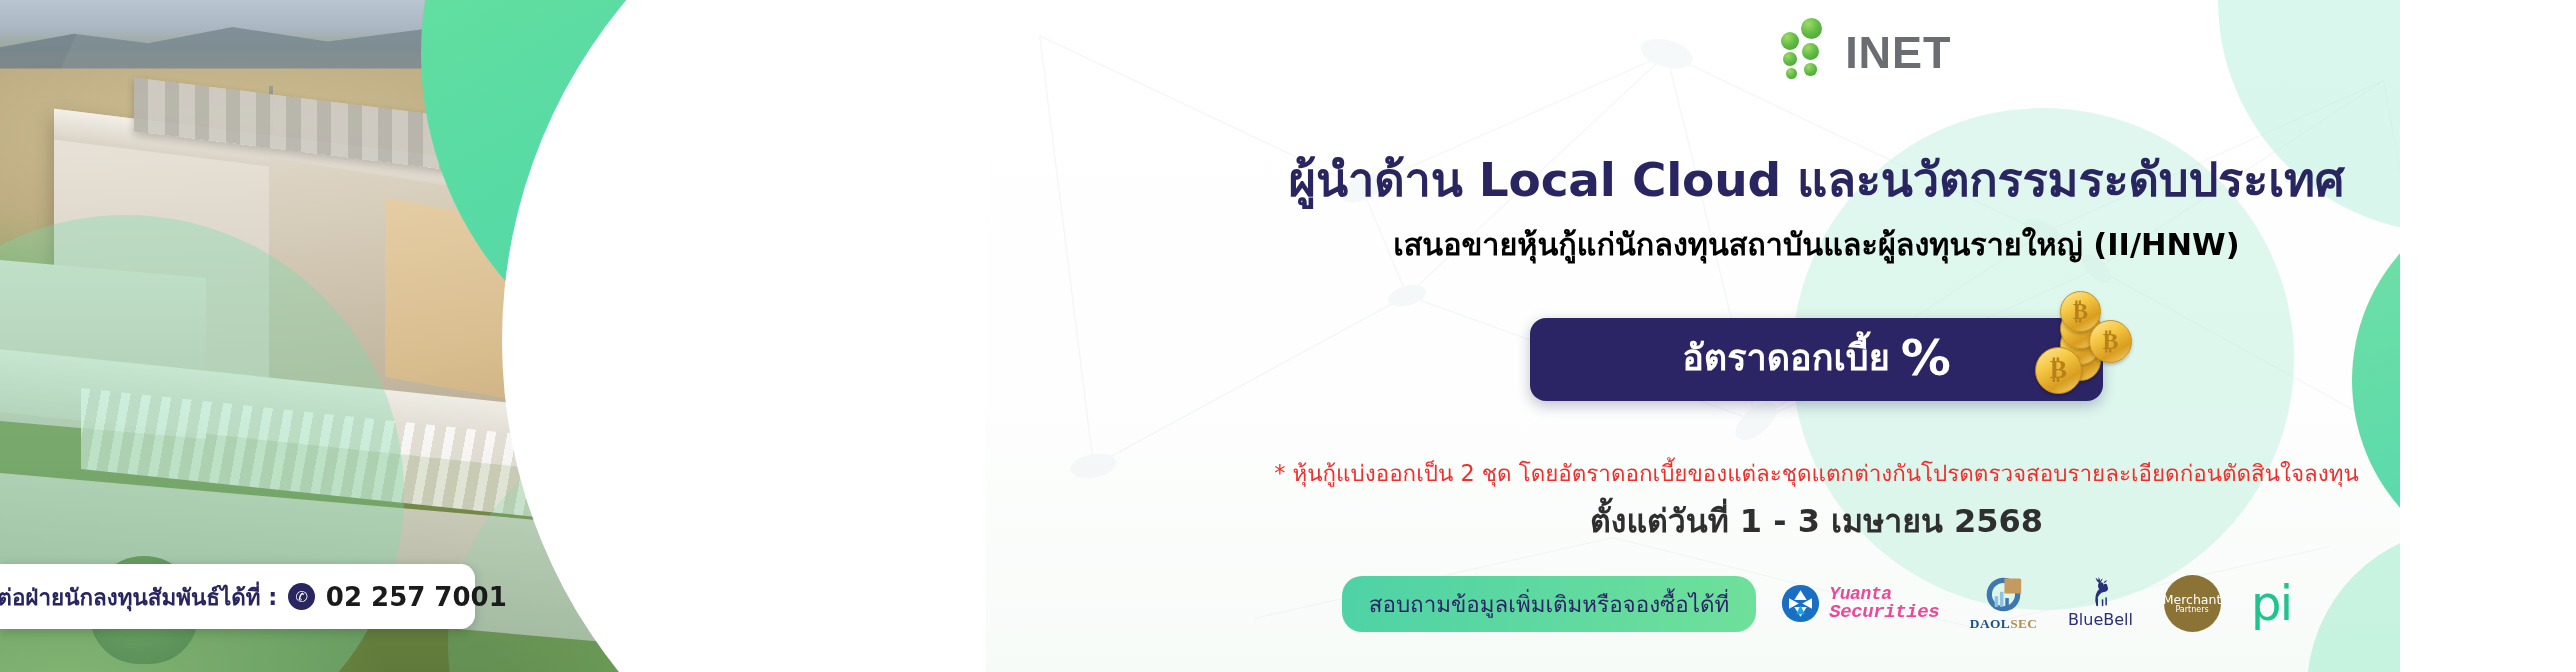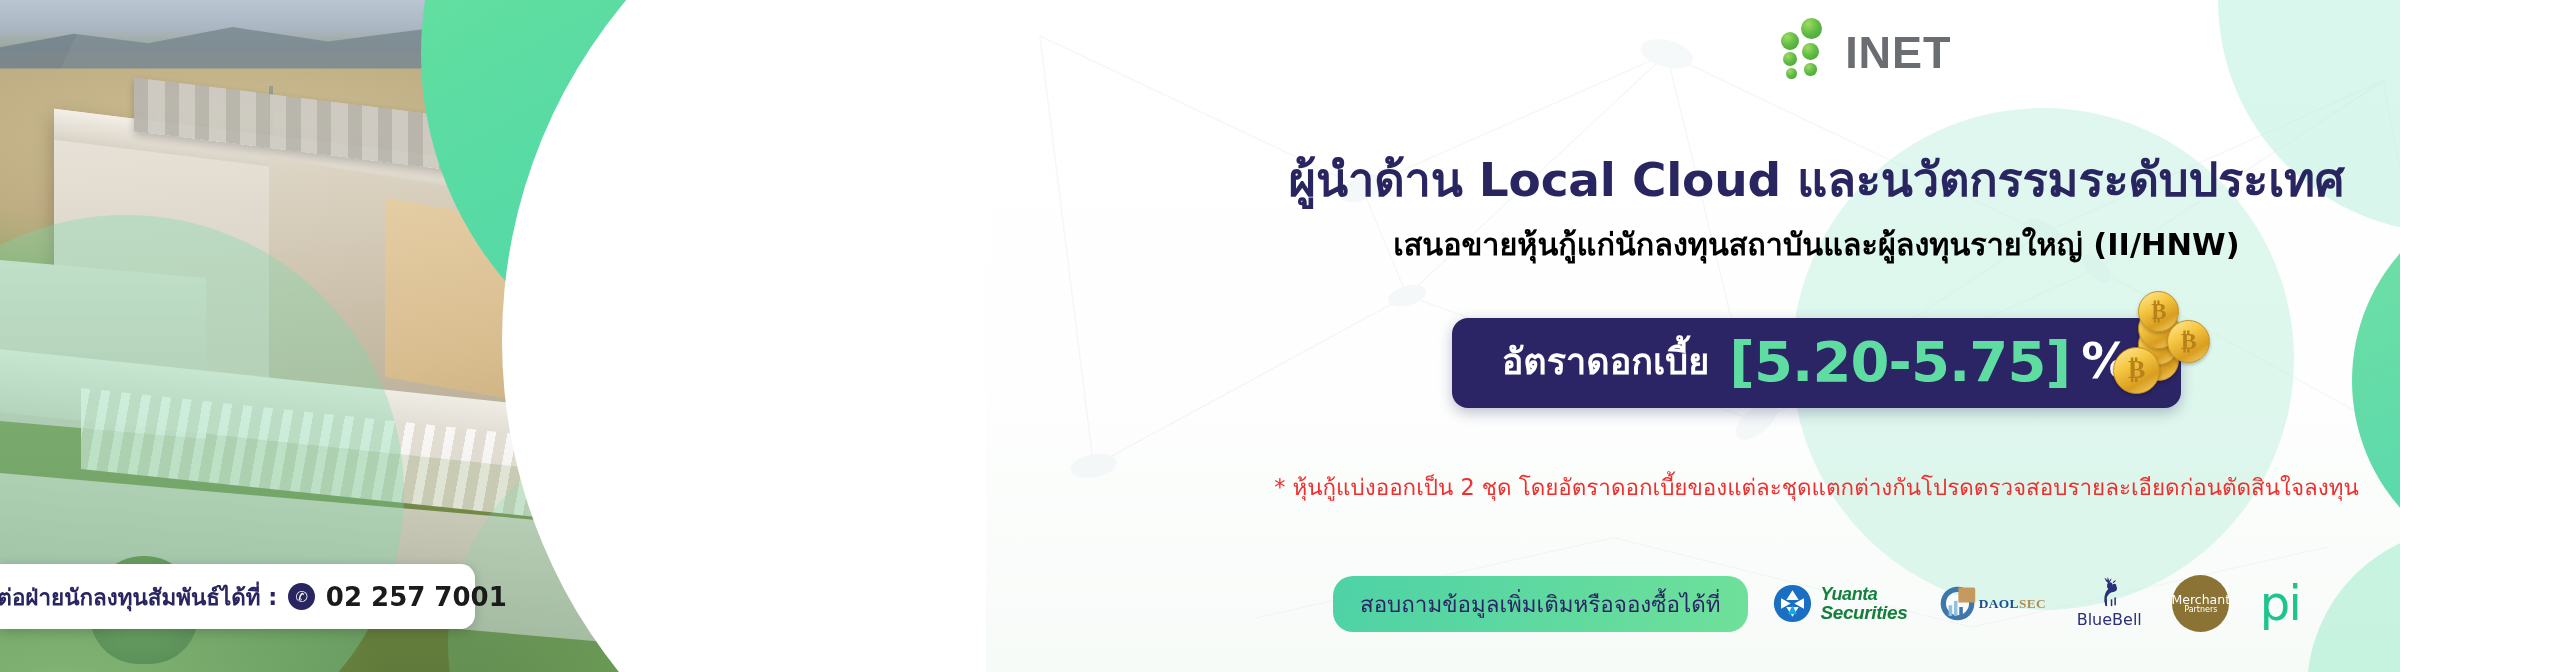--- a/index.html
+++ b/index.html
@@ -254,21 +254,21 @@
     box-shadow:0 1.8px 3.6px rgba(0,0,0,.25);
   }
   .c-stack1 { left:27px; top:3.6px;  width:41px; height:41px; font-size:23px; }
   .c-stack2 { left:27px; top:20px; width:41px; height:41px; }
   .c-stack3 { left:27px; top:36px; width:41px; height:41px; }
   .c-stack4 { left:27px; top:52px; width:41px; height:41px; }
   .c-right  { left:56px; top:32px; width:43px; height:43px; font-size:24px; }
   .c-left   { left:1.8px;  top:59px; width:47px; height:47px; font-size:26px; }
 
   .disclaimer {
-    position:absolute; top:469px; left:0; width:100%;
+    position:absolute; top:455px; left:0; width:100%;
     text-align:center;
     font-family:"DejaVu Sans","Liberation Sans",sans-serif;
     font-size:22.4px; color:#ef2e2e; white-space:nowrap;
   }
   .dateline {
     position:absolute; top:495px; left:0; width:100%;
     text-align:center;
     font-family:"DejaVu Sans","Liberation Sans",sans-serif;
     font-weight:700; font-size:32px; color:#2f2f2f; white-space:nowrap;
   }
@@ -287,29 +287,29 @@
     border:none; cursor:pointer;
   }
 
   .partners { display:flex; align-items:center; gap:30.5px; }
   .partner { display:flex; align-items:center; height:57px; }
 
   
   .p-yuanta { gap:9px; }
   .yuanta-mark { width:39px; height:39px; position:relative; }
   .yuanta-txt {
-    font-family:Liberation Sans, sans-serif;
-    font-style:italic; font-weight:700; color:#15803d;
+    font-family:Liberation Mono, monospace;
+    font-style:italic; font-weight:700; color:#ec4899;
     line-height:1.0; letter-spacing:-0.4px;
   }
   .yuanta-txt .l1{ font-size:18px; display:block; }
   .yuanta-txt .l2{ font-size:19px; display:block; }
 
   
-  .p-daol { flex-direction:row; gap:1.8px; }
+  .p-daol { flex-direction:column; gap:1.8px; }
   .daol-mark { width:39px; height:39px; position:relative; }
   .daol-txt { font-family:"Liberation Serif",serif; font-size:13.4px; font-weight:700; letter-spacing:0.4px; }
   .daol-txt .d { color:#1a4f8f; }
   .daol-txt .s { color:#b08d53; }
 
   
   .p-maybank {
     background:#ffd400; border-radius:3.6px;
     padding:5.4px 10.8px; gap:7.2px;
   }
@@ -450,35 +450,35 @@
   </div>
 
   <div class="rcol">
 
     <div class="headline">ผู้นำด้าน Local Cloud และนวัตกรรมระดับประเทศ</div>
     <div class="subhead">เสนอขายหุ้นกู้แก่นักลงทุนสถาบันและผู้ลงทุนรายใหญ่ (II/HNW)</div>
 
     <div class="rate-wrap">
       <div class="rate-box">
         <span class="rate-label">อัตราดอกเบี้ย</span>
-        <span class="rate-value">[5.20-5.75]</span>
         <span class="rate-pct">%</span>
 
         <div class="coins">
           <div class="coin c-stack4"></div>
           <div class="coin c-stack3"></div>
           <div class="coin c-stack2"></div>
           <div class="coin c-stack1">₿</div>
           <div class="coin c-right">₿</div>
           <div class="coin c-left">₿</div>
         </div>
       </div>
     </div>
 
     <div class="disclaimer">* หุ้นกู้แบ่งออกเป็น 2 ชุด โดยอัตราดอกเบี้ยของแต่ละชุดแตกต่างกันโปรดตรวจสอบรายละเอียดก่อนตัดสินใจลงทุน</div>
+    <div class="dateline">ตั้งแต่วันที่ 1 - 3 เมษายน 2568</div>
 
     <div class="cta-row">
       <button class="cta-btn">สอบถามข้อมูลเพิ่มเติมหรือจองซื้อได้ที่</button>
 
       <div class="partners">
 
         <div class="partner p-yuanta">
           <svg class="yuanta-mark" viewBox="0 0 44 44">
             <circle cx="22" cy="22" r="21" fill="#1b6fc2"></circle>
             <path d="M22 7 L29 18 L15 18 Z" fill="#fff"></path>

